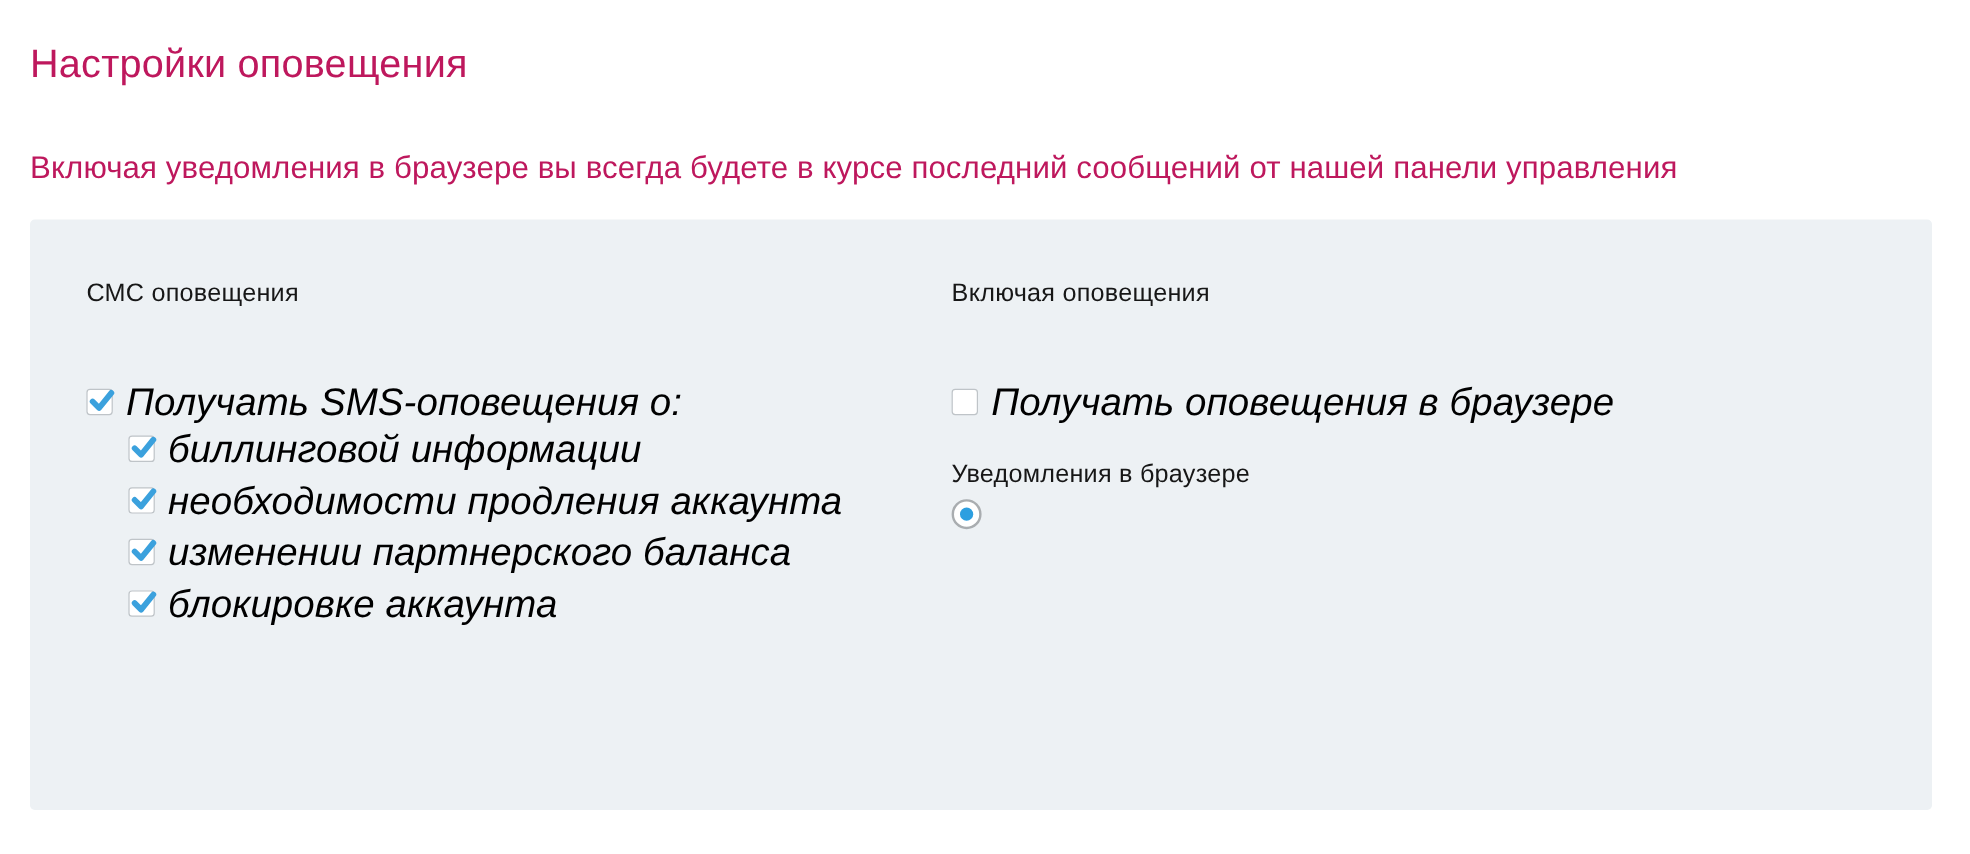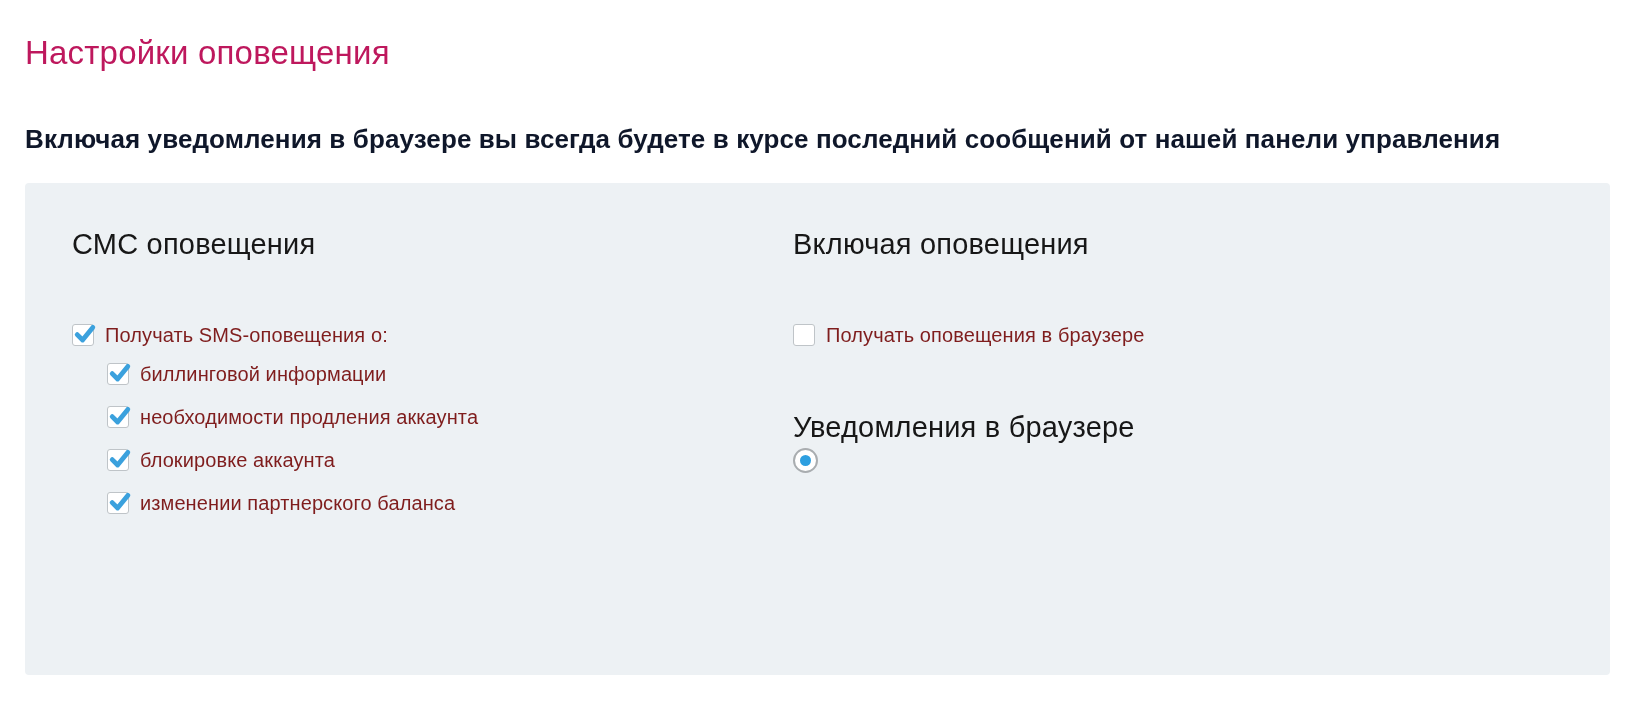--- a/index.html
+++ b/index.html
@@ -7,32 +7,32 @@
     width:1642px;height:712px;overflow:hidden;position:relative;
     font-family:"Liberation Sans","DejaVu Sans",sans-serif;
     color:#1a1a1a;-webkit-font-smoothing:antialiased;
   }
   .page-title{
     position:absolute;left:25px;top:12px;
     font-size:33px;font-weight:400;letter-spacing:.2px;color:#be185d;
   }
   .page-description{
     position:absolute;left:25px;top:98px;
-    font-size:26px;font-weight:700;letter-spacing:.1px;color:#0f172a;
+    font-size:26px;font-weight:400;letter-spacing:.1px;color:#be185d;
     white-space:nowrap;
   }
   .settings-panel{
     position:absolute;left:25px;top:183px;width:1585px;height:492px;
     background:#edf1f4;border-radius:4px;box-sizing:border-box;
     padding:44px 0 0 47px;display:flex;align-items:flex-start;
   }
   .col-left{width:721px;flex:0 0 721px;}
   .col-right{flex:1;}
   .section-heading{
-    margin:0;font-size:29px;font-weight:400;line-height:35px;
+    margin:0;font-size:21px;font-weight:400;line-height:35px;
     color:#171717;letter-spacing:.2px;
   }
   .check-row,.radio-row{
     display:flex;align-items:center;height:30px;cursor:pointer;
   }
   .first-row{margin-top:58px;}
   .sub-rows{margin-left:35px;}
   .sub-rows .check-row{margin-top:13px;}
   .sub-rows .check-row:first-child{margin-top:9px;}
   .checkbox{
@@ -41,24 +41,24 @@
   }
   .check-icon{
     position:absolute;left:0px;top:-3px;width:24px;height:24px;display:none;
   }
   .check-icon polyline{
     fill:none;stroke:#3ba1dd;stroke-width:4;
     stroke-linecap:round;stroke-linejoin:round;
   }
   .checkbox[aria-checked="true"] .check-icon{display:block;}
   .check-label,.radio-label{
-    margin-left:11px;font-size:20px;letter-spacing:.1px;line-height:30px;
-    color:#7f1d1d;white-space:nowrap;
+    margin-left:11px;font-size:32px;letter-spacing:.1px;line-height:30px;
+    color:#000000;white-space:nowrap;font-style:italic;
   }
-  .heading-browser{margin-top:60px;}
+  .heading-browser{margin-top:28px;}
   .radio-row.first-radio{margin-top:48px;}
   .radio-row + .radio-row{margin-top:15px;}
   .radio{
     position:relative;flex:0 0 auto;width:25px;height:25px;box-sizing:border-box;
     background:#ffffff;border:2px solid #a9adb0;border-radius:50%;
   }
   .radio-dot{
     position:absolute;left:50%;top:50%;width:11px;height:11px;margin:-5.5px 0 0 -5.5px;
     border-radius:50%;background:#2d9fe0;display:none;
   }
@@ -103,30 +103,30 @@
         </span>
         <span class="check-label">необходимости продления аккаунта</span>
       </div>
 
       <div class="check-row">
         <span class="checkbox" role="checkbox" aria-checked="true">
           <svg class="check-icon" viewBox="0 0 20 20">
             <polyline points="3.5,10.5 8,15 16.5,4.5"></polyline>
           </svg>
         </span>
-        <span class="check-label">блокировке аккаунта</span>
+        <span class="check-label">изменении партнерского баланса</span>
       </div>
 
       <div class="check-row">
         <span class="checkbox" role="checkbox" aria-checked="true">
           <svg class="check-icon" viewBox="0 0 20 20">
             <polyline points="3.5,10.5 8,15 16.5,4.5"></polyline>
           </svg>
         </span>
-        <span class="check-label">изменении партнерского баланса</span>
+        <span class="check-label">блокировке аккаунта</span>
       </div>
     </div>
   </div>
 
   <div class="col-right">
     <h2 class="section-heading">Включая оповещения</h2>
 
     <div class="check-row first-row">
       <span class="checkbox" role="checkbox" aria-checked="false">
         

